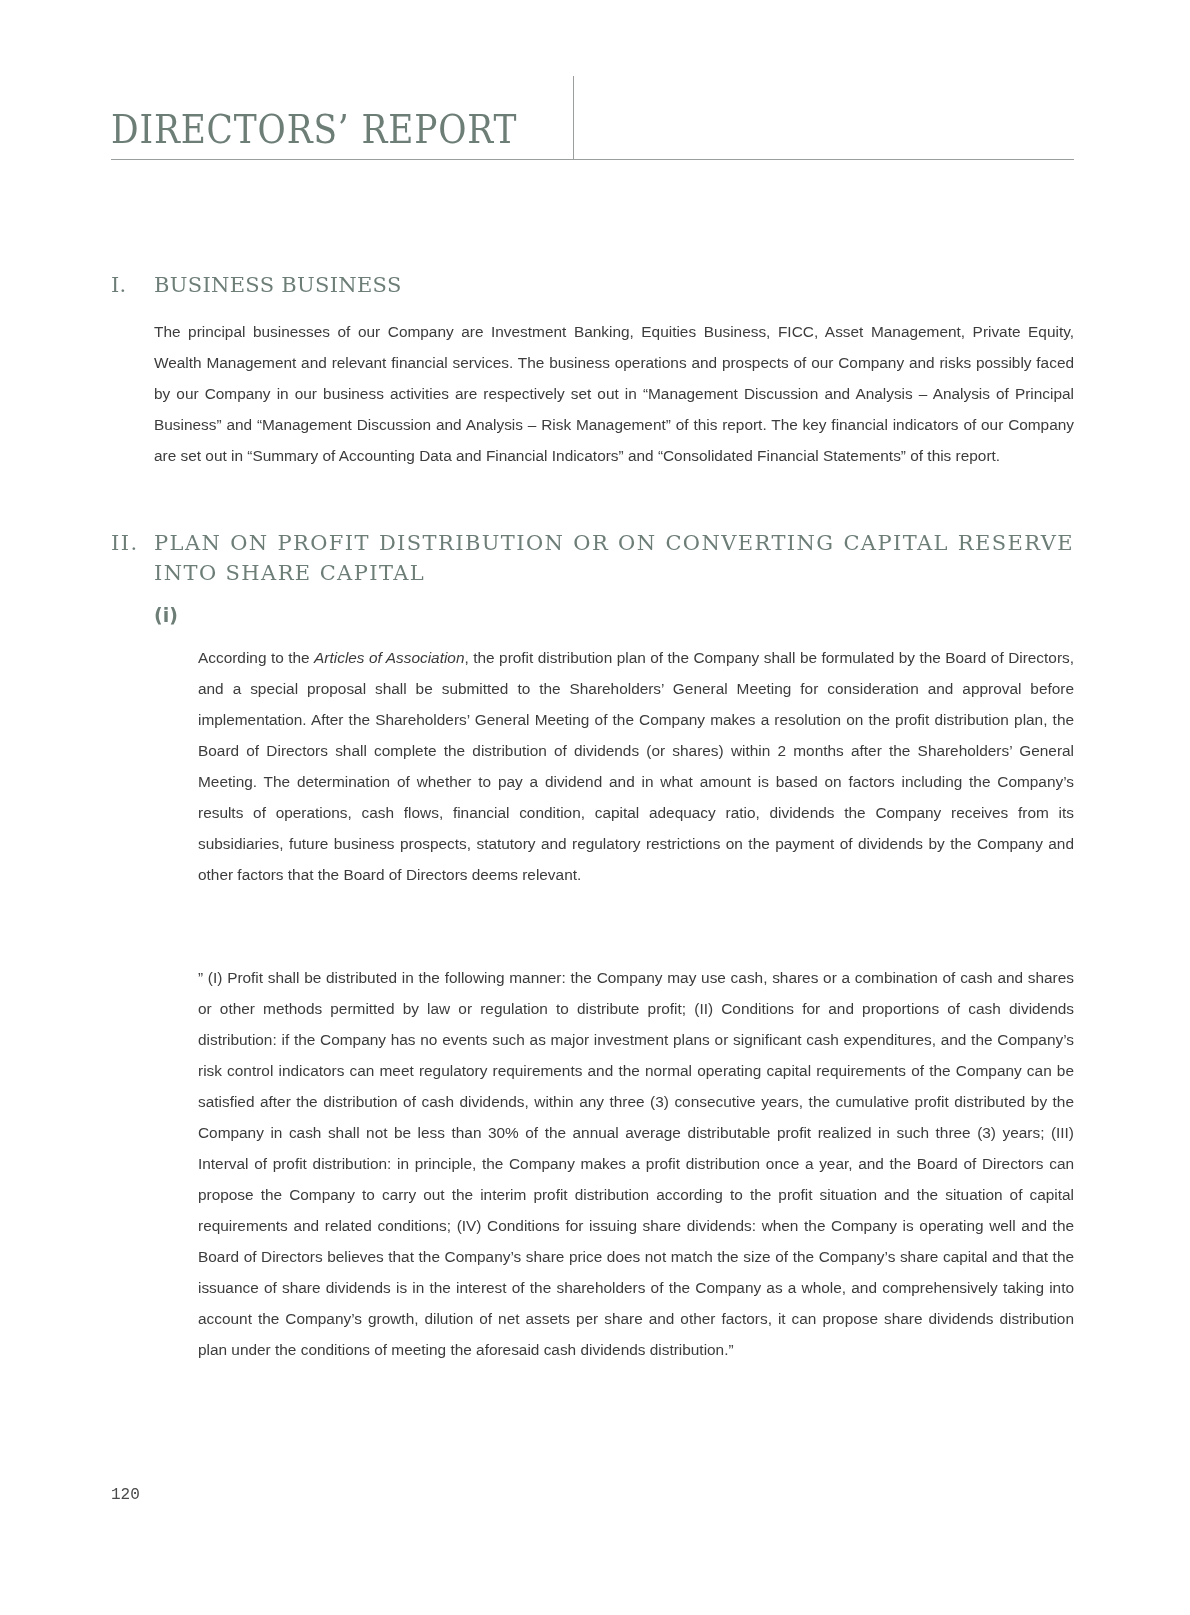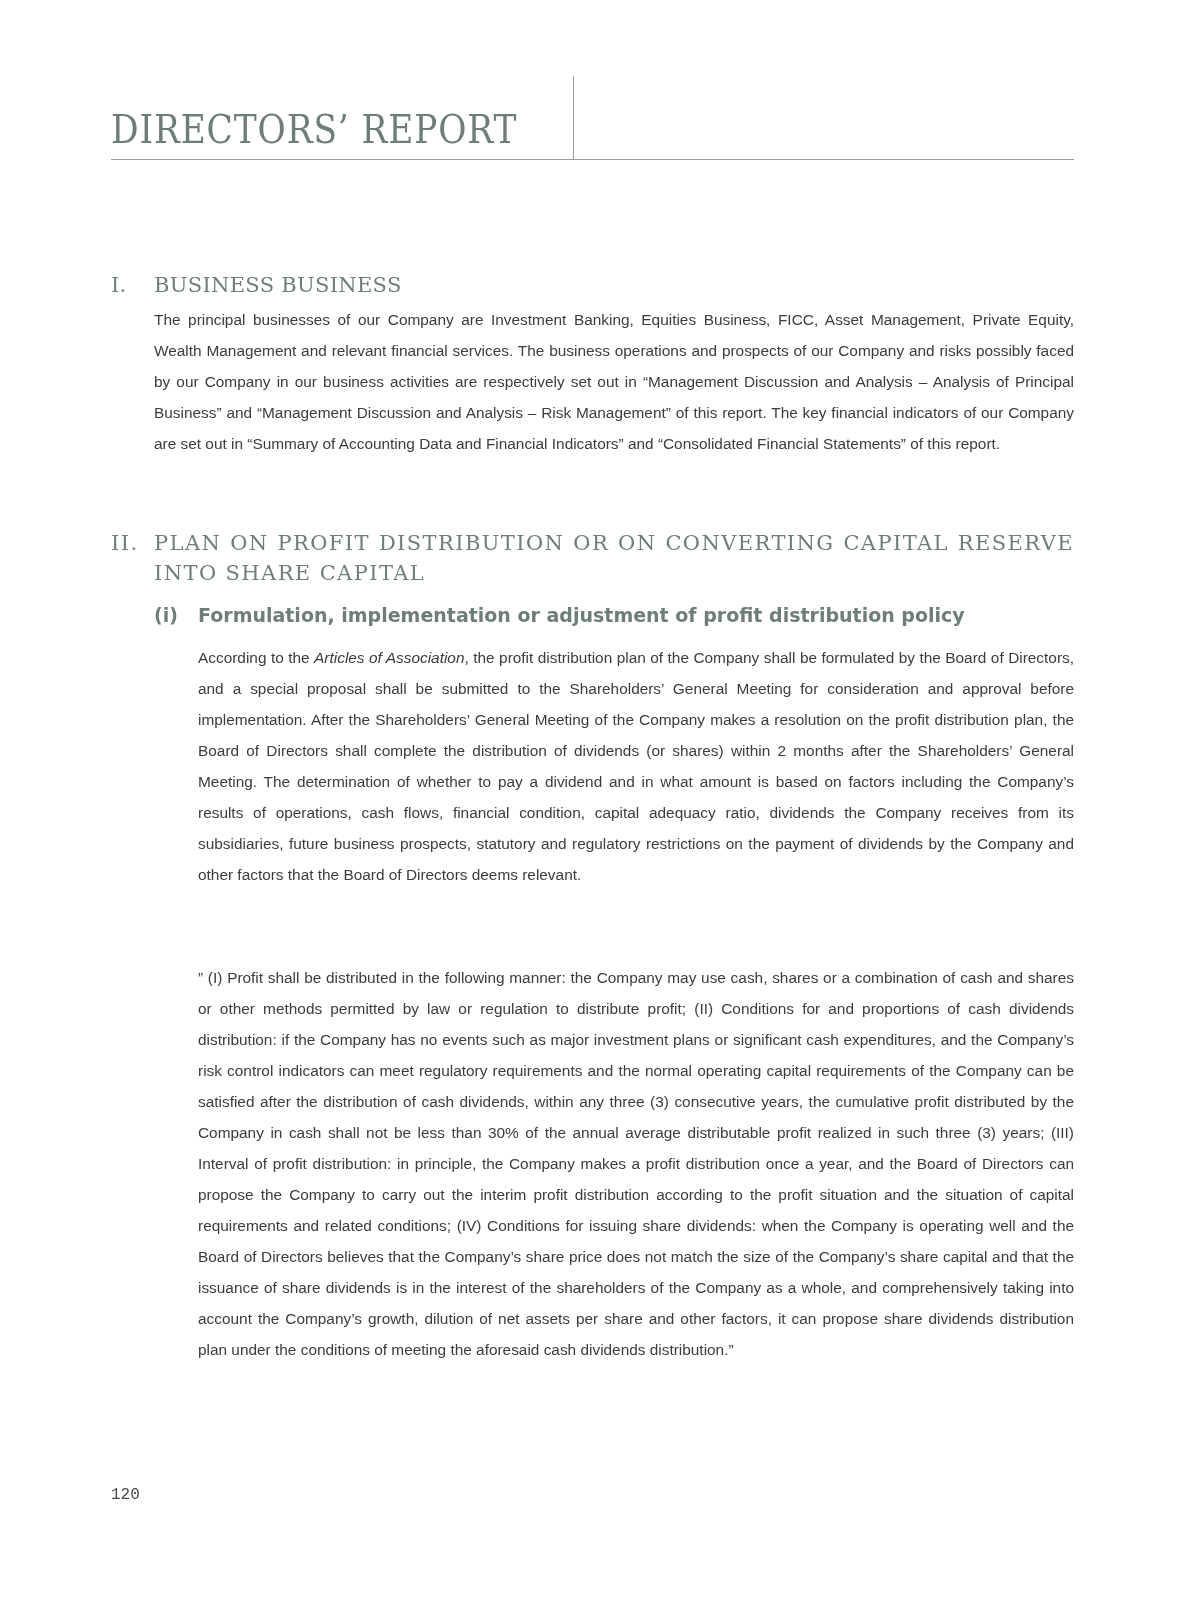--- a/index.html
+++ b/index.html
@@ -74,21 +74,21 @@
     }
     .body-text {
       margin: 0;
       font-size: 15.4px;
       line-height: 31px;
       text-align: justify;
       color: #3c3c3c;
     }
     .sec1-body {
       margin-left: 43px;
-      margin-top: 4px;
+      margin-top: 16px;
     }
     .sub-heading {
       display: flex;
       margin-left: 43px;
       margin-top: 12px;
       font-family: "DejaVu Sans", sans-serif;
       font-weight: bold;
       font-size: 19px;
       color: #6d7e77;
       line-height: 30px;
@@ -133,21 +133,20 @@
 </section>
 
 <section class="section" style="top:528px;">
   <div class="section-heading condensed">
     <span class="num">II.</span>
     <span class="title">PLAN ON PROFIT DISTRIBUTION OR ON CONVERTING CAPITAL RESERVE INTO SHARE CAPITAL</span>
   </div>
 
   <div class="sub-heading">
     <span class="num">(i)</span>
-    <span class="title">Formulation, implementation or adjustment of profit distribution policy</span>
   </div>
 
   <div class="sub-body" style="margin-top:12px;">
     <p class="body-text"><span>According to the </span><em>Articles of Association</em><span>, the profit distribution plan of the Company shall be formulated by the Board of Directors, and a special proposal shall be submitted to the Shareholders’ General Meeting for consideration and approval before implementation. After the Shareholders’ General Meeting of the Company makes a resolution on the profit distribution plan, the Board of Directors shall complete the distribution of dividends (or shares) within 2 months after the Shareholders’ General Meeting. The determination of whether to pay a dividend and in what amount is based on factors including the Company’s results of operations, cash flows, financial condition, capital adequacy ratio, dividends the Company receives from its subsidiaries, future business prospects, statutory and regulatory restrictions on the payment of dividends by the Company and other factors that the Board of Directors deems relevant.</span></p>
     <div class="para-gap"></div>
     <div class="para-gap"></div>
     <p class="body-text"><span>” (I) Profit shall be distributed in the following manner: the Company may use cash, shares or a combination of cash and shares or other methods permitted by law or regulation to distribute profit; (II) Conditions for and proportions of cash dividends distribution: if the Company has no events such as major investment plans or significant cash expenditures, and the Company’s risk control indicators can meet regulatory requirements and the normal operating capital requirements of the Company can be satisfied after the distribution of cash dividends, within any three (3) consecutive years, the cumulative profit distributed by the Company in cash shall not be less than 30% of the annual average distributable profit realized in such three (3) years; (III) Interval of profit distribution: in principle, the Company makes a profit distribution once a year, and the Board of Directors can propose the Company to carry out the interim profit distribution according to the profit situation and the situation of capital requirements and related conditions; (IV) Conditions for issuing share dividends: when the Company is operating well and the Board of Directors believes that the Company’s share price does not match the size of the Company’s share capital and that the issuance of share dividends is in the interest of the shareholders of the Company as a whole, and comprehensively taking into account the Company’s growth, dilution of net assets per share and other factors, it can propose share dividends distribution plan under the conditions of meeting the aforesaid cash dividends distribution.”</span></p>
   </div>
 </section>
 

